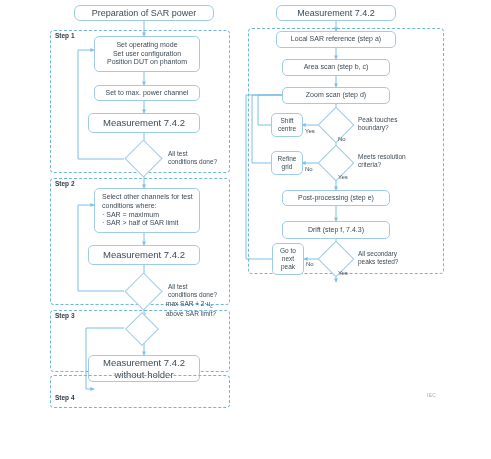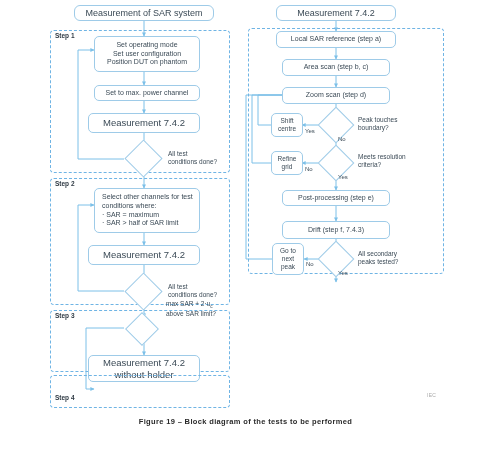--- a/index.html
+++ b/index.html
@@ -172,21 +172,21 @@
       <path d="M318,163 L302,163"></path>
 
       <path d="M271,163 L252,163 L252,95 L306,95"></path>
 
       <path d="M318,259 L304,259"></path>
 
       <path d="M272,259 L246,259 L246,95 L306,95"></path>
     </g>
   </svg>
 
-  <div class="node t-title" style="left:74px; top:5px; width:140px; height:16px;">Measurement of SAR system</div>
+  <div class="node t-title" style="left:74px; top:5px; width:140px; height:16px;">Preparation of SAR power</div>
 
   <div class="step-box" style="left:50px; top:30px; width:180px; height:143px;"></div>
   <div class="step-label" style="left:54px; top:32px;">Step 1</div>
 
   <div class="node t-norm" style="left:94px; top:36px; width:106px; height:36px;">Set operating mode
 Set user configuration
 Position DUT on phantom</div>
 
   <div class="node t-norm" style="left:94px; top:85px; width:106px; height:16px;">Set to max. power channel</div>
 
@@ -259,15 +259,14 @@
   <div class="annot" style="left:358px; top:250px;">All secondary
 peaks tested?</div>
 
   <div class="node t-small" style="left:272px; top:243px; width:32px; height:32px;">Go to
 next
 peak</div>
   <div class="edge-label" style="left:306px; top:261px;">No</div>
   <div class="edge-label" style="left:338px; top:270px;">Yes</div>
 
   <div id="iec-mark">IEC</div>
-  <div id="caption">Figure 19 – Block diagram of the tests to be performed</div>
 
 </div>
 
 </body></html>

